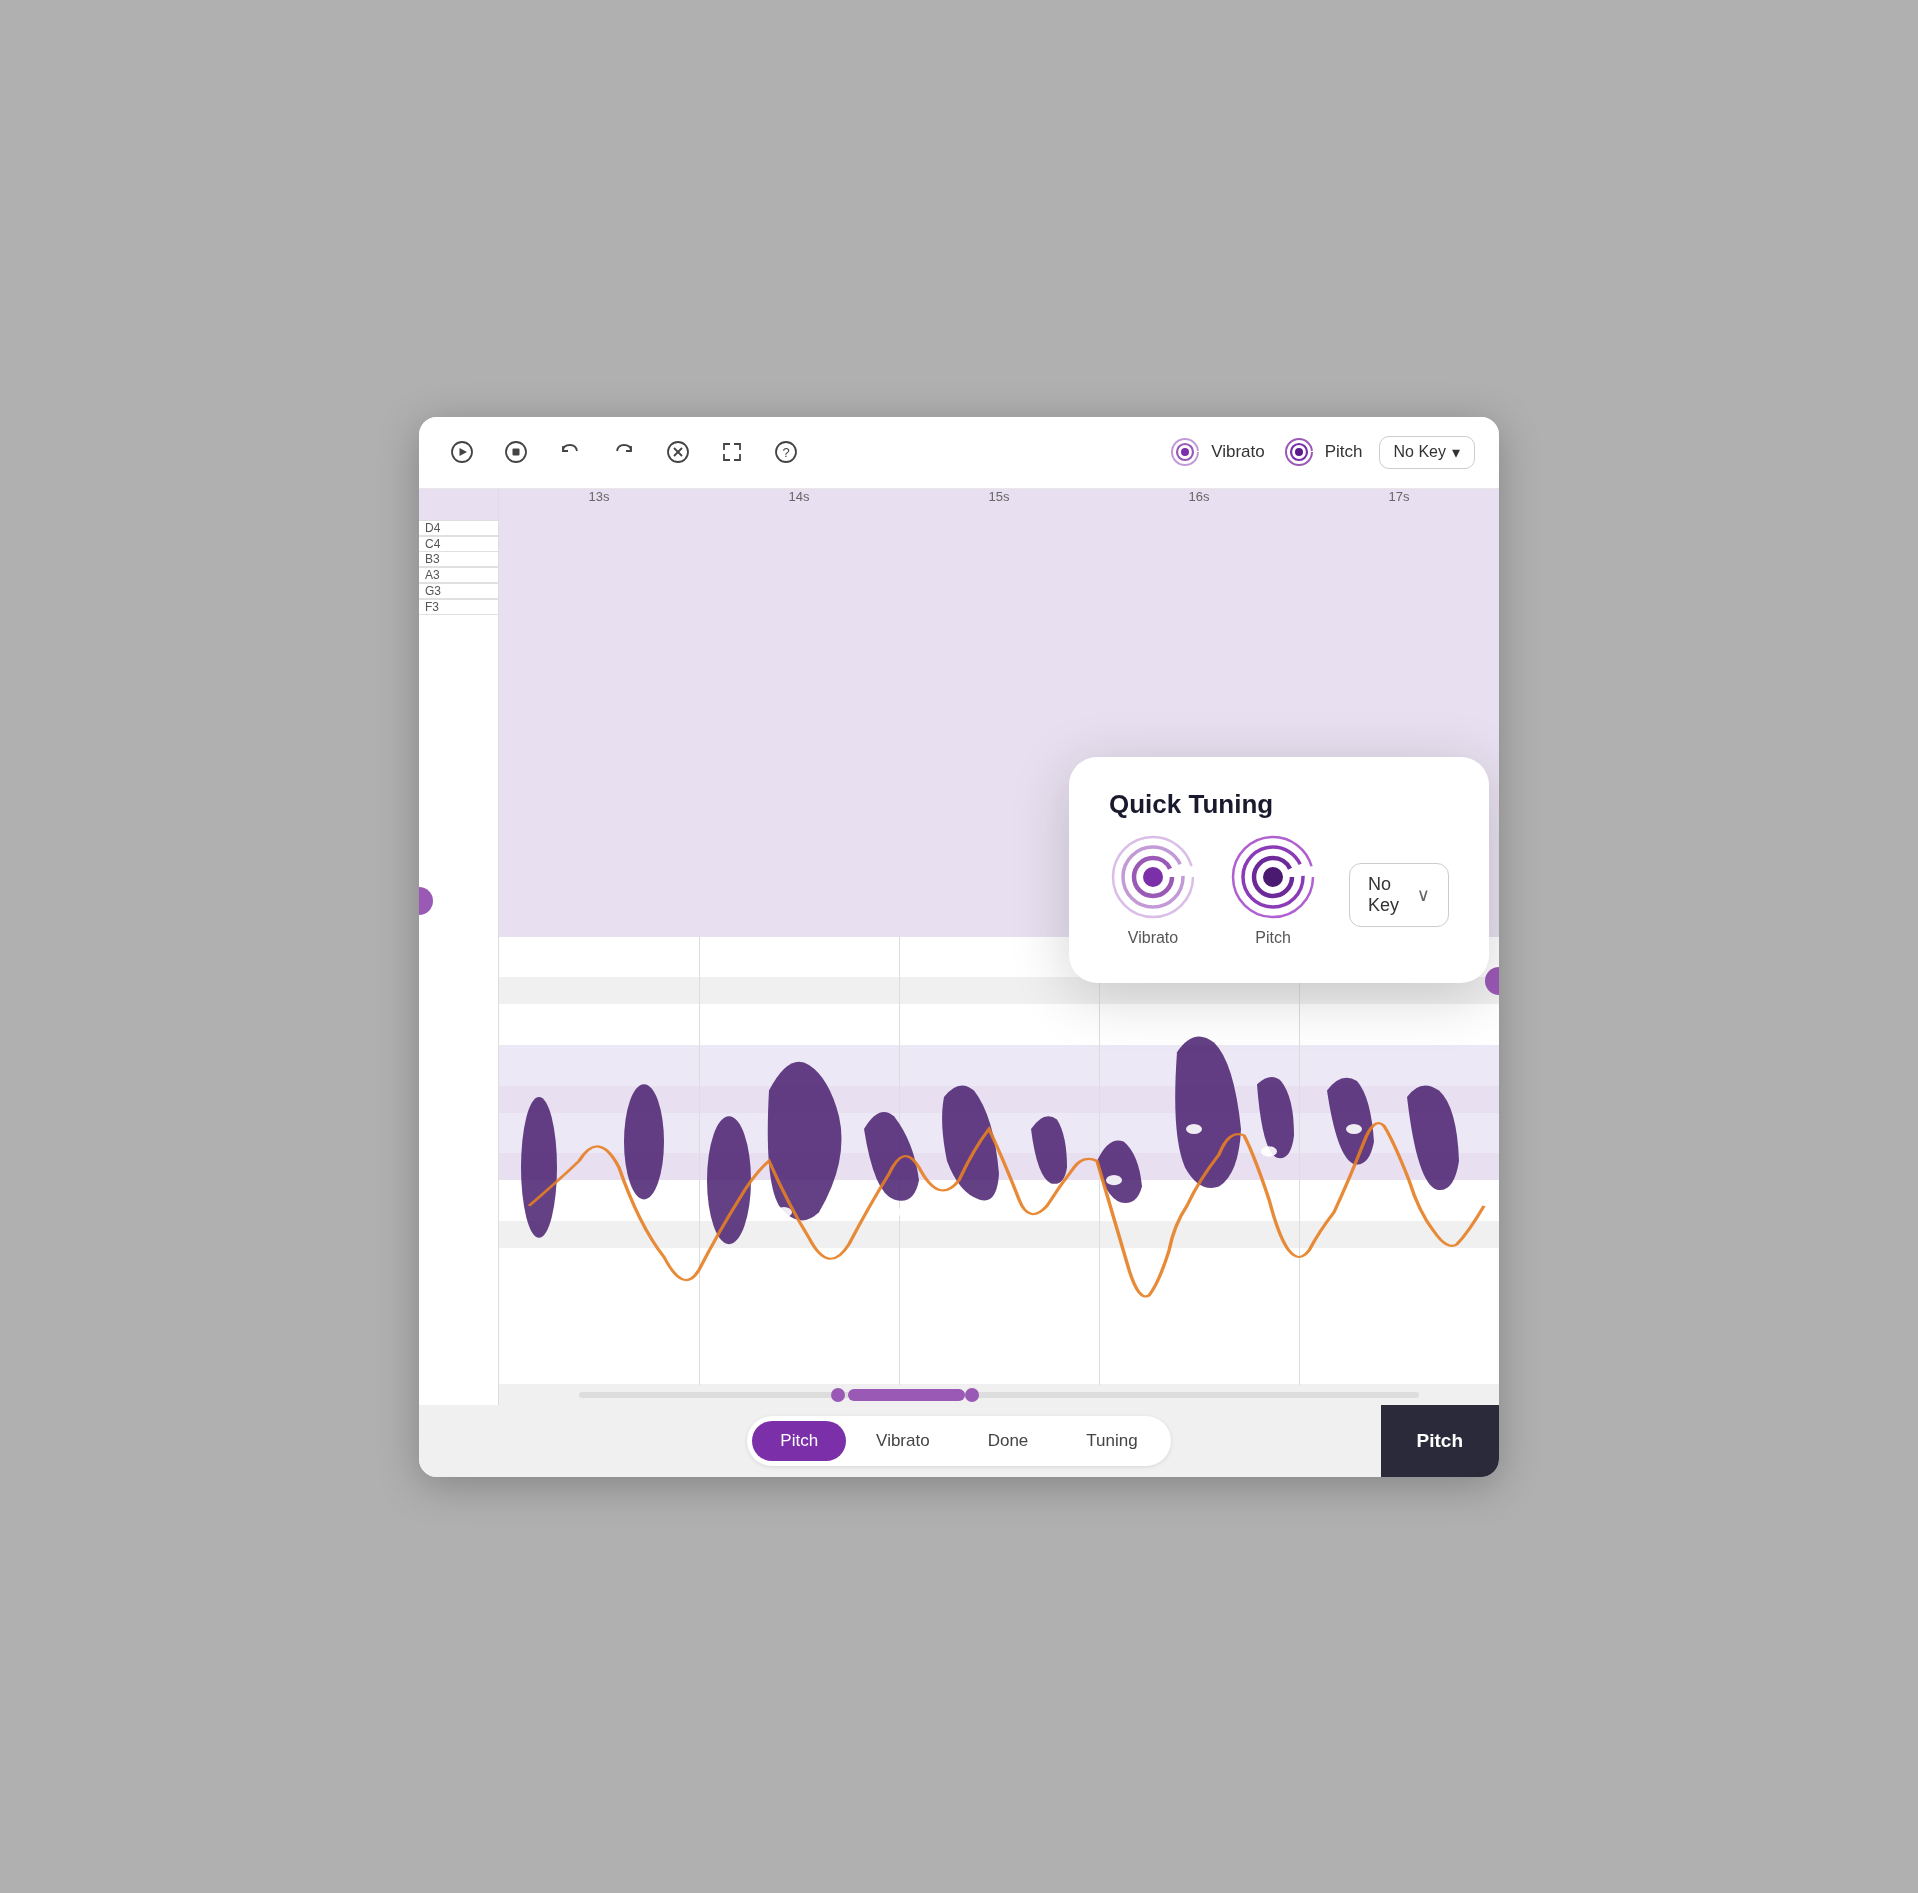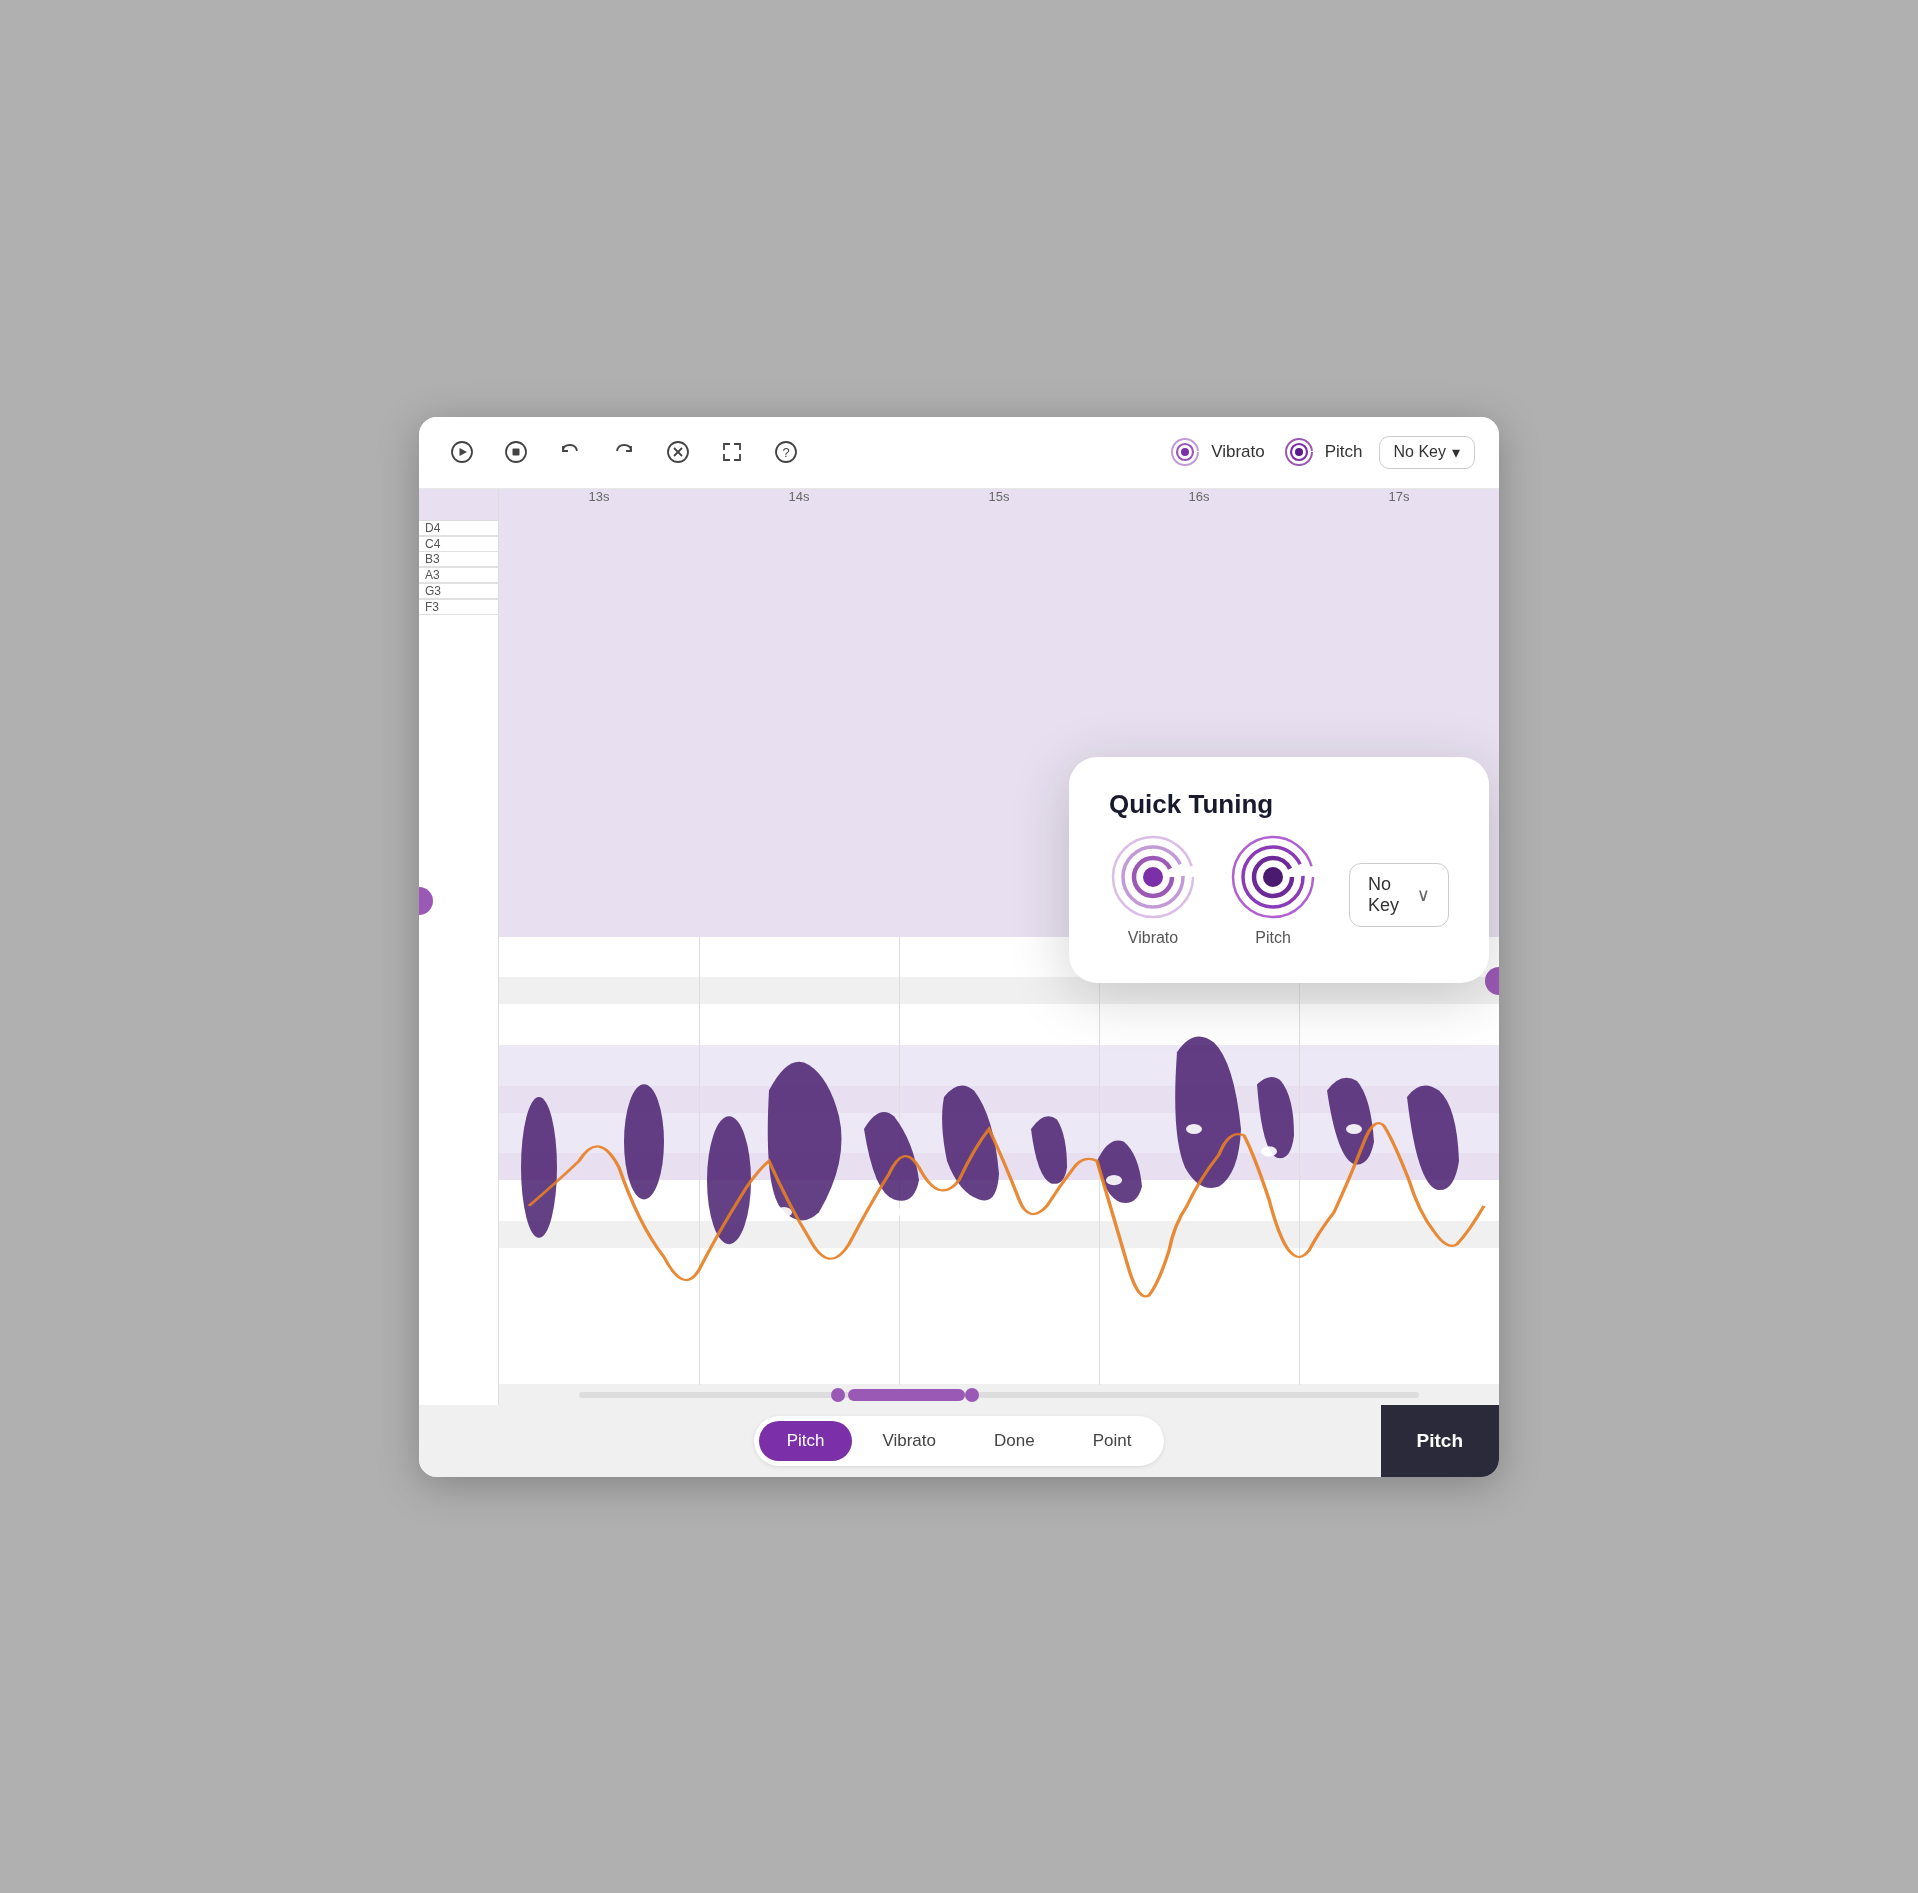--- a/index.html
+++ b/index.html
@@ -547,21 +547,21 @@
         </div>
       </div>
     </div>
   </div>
 
   <div class="tab-bar">
     <div class="tabs-pill">
       <button class="tab-item active">Pitch</button>
       <button class="tab-item">Vibrato</button>
       <button class="tab-item">Done</button>
-      <button class="tab-item">Point</button>
+      <button class="tab-item">Tuning</button>
     </div>
     <button class="done-btn">
       <span>Pitch</span>
     </button>
   </div>
 
   <div class="quick-tuning-popup">
     <div class="qt-title">Quick Tuning</div>
     <div class="qt-controls">
 

